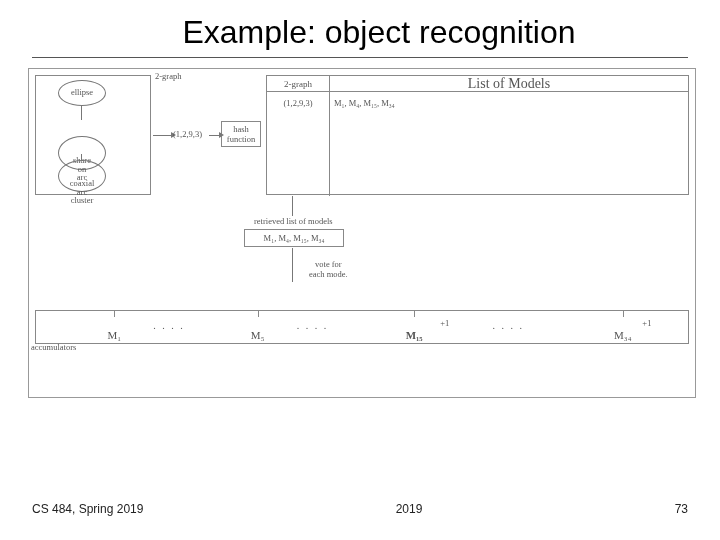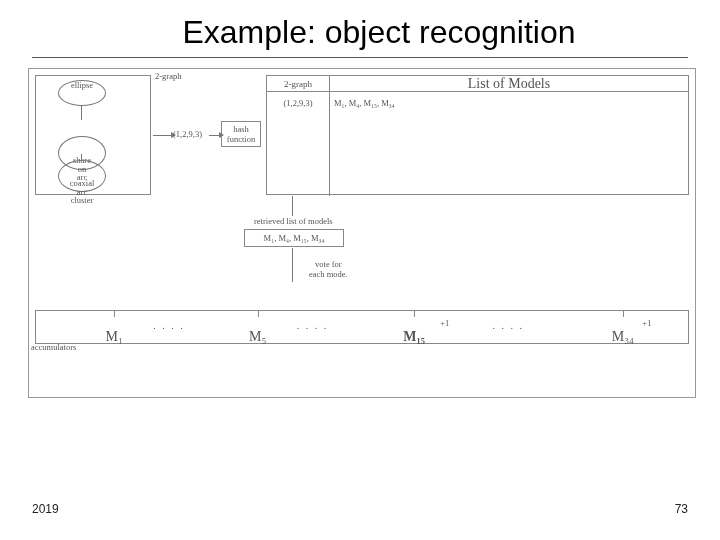--- a/index.html
+++ b/index.html
@@ -83,36 +83,36 @@
   .models-row { position: absolute; left: 0; right: 0; top: 16px; height: 104px; display: flex; }
   .mr1 { width: 63px; border-right: 1px solid #888; text-align: center; padding-top: 6px; font-size: 8.5px; }
   .mr2 { flex: 1; text-align: left; padding: 6px 4px; font-size: 8.5px; }
   .retrieved-box {
     position: absolute; border: 1px solid #888; font-size: 8.5px; text-align: center;
     display: flex; align-items: center; justify-content: center;
   }
   .annot { position: absolute; font-size: 8.5px; text-align: center; }
   .accum-frame { position: absolute; left: 6px; right: 6px; border: 1px solid #888; height: 34px; }
   .accum-tick { position: absolute; top: 0; width: 1px; height: 6px; background: #888; }
-  .accum-lbl { position: absolute; top: 18px; font-size: 14px; transform: translateX(-50%); }
+  .accum-lbl { position: absolute; top: 18px; font-size: 11px; transform: translateX(-50%); }
   .accum-dots { position: absolute; top: 9px; font-size: 10px; letter-spacing: 2px; }
 </style>
 </head>
 <body>
 
 <div class="title">Example: object recognition</div>
 <hr class="title-rule">
 
 <div class="body">
 
   <div class="diagram">
 
     <div class="two-graph-box">
       <div class="circ" style="left:22px; top:4px; width:48px; height:26px;">
-        <span class="circ-lbl" style="">ellipse</span>
+        <span class="circ-lbl" style="margin-top:7px;">ellipse</span>
       </div>
       <div class="circ" style="left:22px; top:60px; width:48px; height:34px; white-space:pre; line-height:0.9; padding-top:3px;">
         <span class="circ-lbl">share
 on
 arc</span>
       </div>
       <div class="circ" style="left:22px; top:84px; width:48px; height:32px; white-space:pre; line-height:0.9; padding-top:2px;">
         <span class="circ-lbl">coaxial
 arc
 cluster</span>
@@ -161,15 +161,16 @@
       <span class="annot" style="left:62%; top:7px;">+1</span>
       <div class="accum-dots" style="left:70%;">. . . .</div>
       <div class="accum-tick" style="left:90%;"></div>
       <div class="accum-lbl" style="left:90%;">M₃₄</div>
       <span class="annot" style="left:93%; top:7px;">+1</span>
     </div>
   </div>
 </div>
 
 <div class="footer">
+  <span>CS 484, Spring 2019</span>
   <span>2019</span>
   <span>73</span>
 </div>
 
 </body></html>

